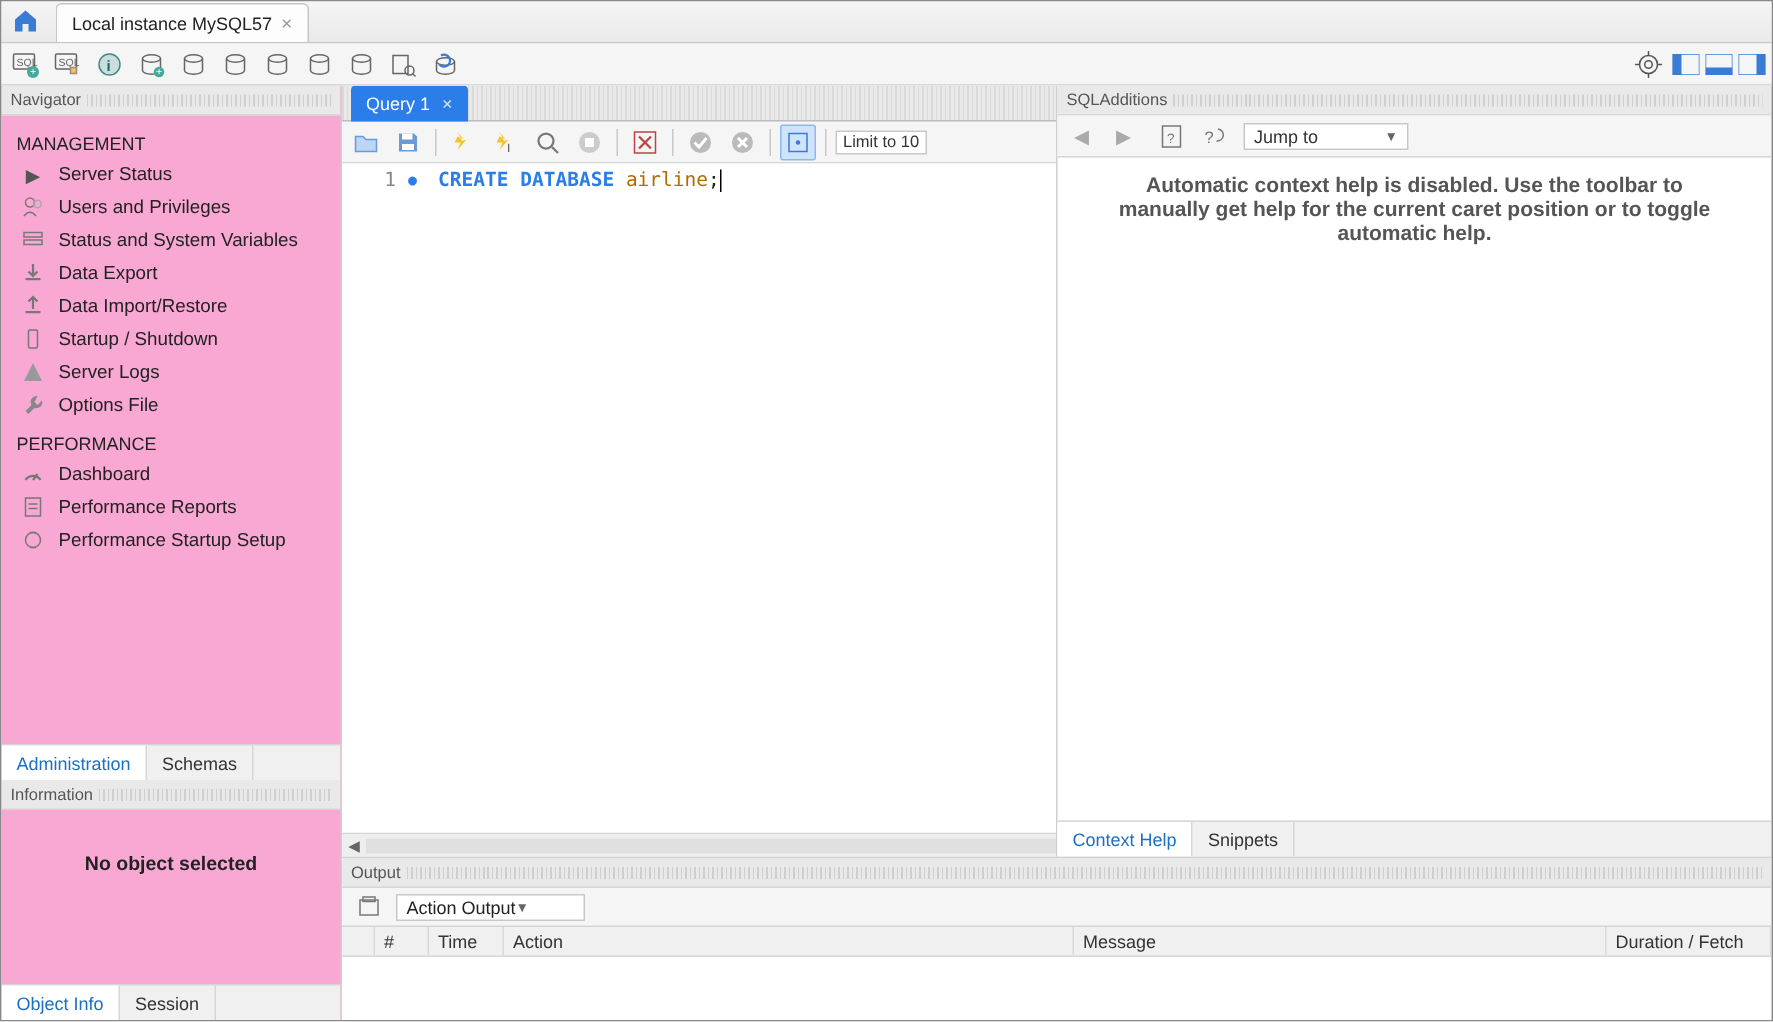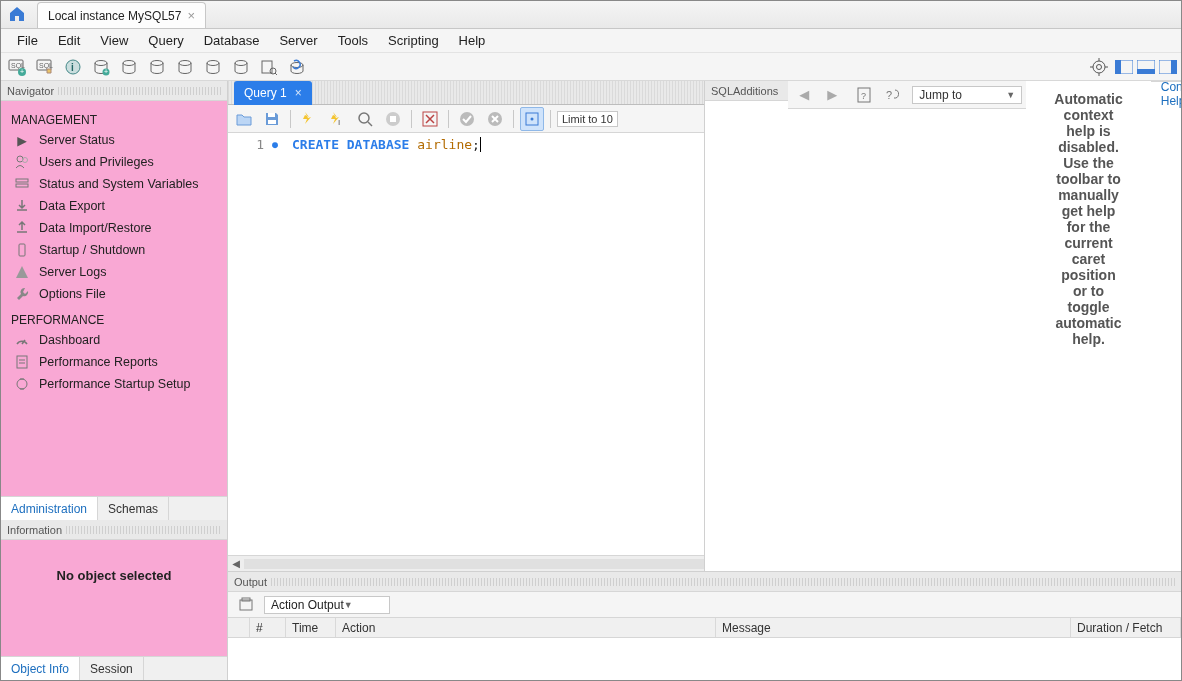--- a/index.html
+++ b/index.html
@@ -40,21 +40,21 @@
   
   .tabstrip{height:24px;background:#f0f0f0;border-top:1px solid #d6d6d6;display:flex}
   .tabstrip .tab{padding:0 10px;display:flex;align-items:center;font-size:12px;border-right:1px solid #d6d6d6;color:#333}
   .tabstrip .tab.active{color:#1d6fbf;background:#fff}
   
   .info-panel{height:140px;display:flex;flex-direction:column}
   .info-body{flex:1;display:flex;align-items:flex-start;justify-content:center;padding-top:28px;font-weight:700;font-size:13px}
   
   .upper{flex:1;display:flex;overflow:hidden;border-bottom:1px solid #d0d0d0}
   .editor-area{flex:1;display:flex;flex-direction:column;border-right:1px solid #d0d0d0;min-width:300px}
-  .additions-area{flex:1;display:flex;min-width:300px}
+  .additions-area{flex:1;display:flex;flex-direction:column;min-width:300px}
   
   .qtabs{height:24px;background:#e9e9e9;border-bottom:1px solid #bdbdbd;display:flex;align-items:center;position:relative}
   .qtabs .dots{position:absolute;inset:0;background:repeating-linear-gradient(90deg,#d0d0d0 0,#d0d0d0 1px,transparent 1px,transparent 3px);opacity:.6}
   .qtab{position:relative;height:24px;background:#2b7de9;color:#fff;padding:0 10px;display:flex;align-items:center;gap:8px;font-size:12px;border-radius:3px 3px 0 0;margin-left:6px}
   .qtab .x{font-family:sans-serif;opacity:.8}
   
   .etoolbar{height:28px;background:#f5f5f5;border-bottom:1px solid #d6d6d6;display:flex;align-items:center;padding:0 4px;gap:4px;overflow:hidden}
   .etoolbar .sep{width:1px;height:18px;background:#c8c8c8;margin:0 2px}
   .limit{font-size:11px;color:#333;border:1px solid #c8c8c8;background:#fff;padding:1px 4px;white-space:nowrap}
   
@@ -93,31 +93,20 @@
       <svg width="20" height="20">
           <path d="M10 3 L17 9 L17 17 L12 17 L12 12 L8 12 L8 17 L3 17 L3 9 Z" fill="#3a7bd5"></path>
         </svg>
     </div>
     <div class="hometab">
       <span>Local instance MySQL57</span>
       <span class="x">×</span>
     </div>
   </div>
 
-  <div class="menubar">
-    <span class="menuitem">File</span>
-    <span class="menuitem">Edit</span>
-    <span class="menuitem">View</span>
-    <span class="menuitem">Query</span>
-    <span class="menuitem">Database</span>
-    <span class="menuitem">Server</span>
-    <span class="menuitem">Tools</span>
-    <span class="menuitem">Scripting</span>
-    <span class="menuitem">Help</span>
-  </div>
 
   <div class="maintoolbar">
     <div class="tbtn">
         <svg width="18" height="18">
           <rect x="1" y="2" width="14" height="10" rx="1" fill="none" stroke="#666"></rect>
           <text x="3" y="10" font-size="7" fill="#666">SQL</text>
           <circle cx="14" cy="14" r="4" fill="#4a9"></circle>
           <text x="12" y="16" font-size="7" fill="#fff">+</text>
         </svg>
       </div>

